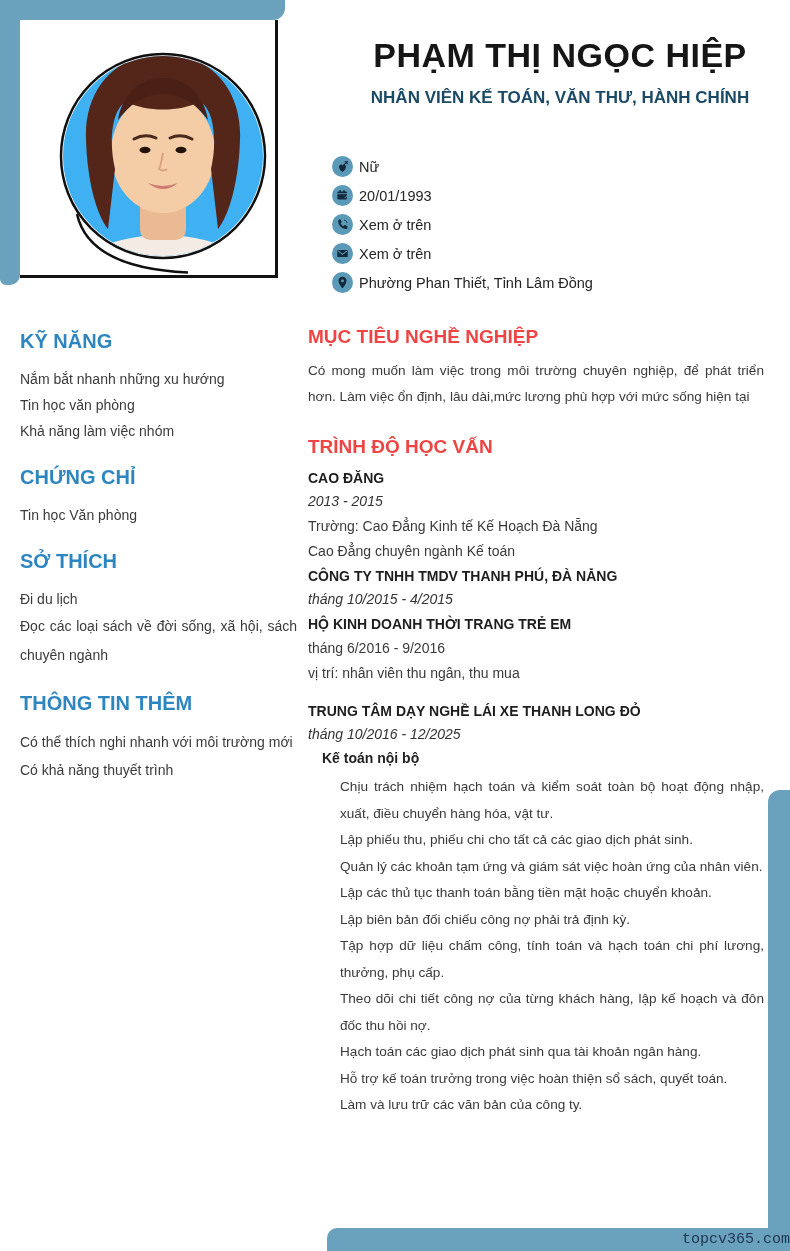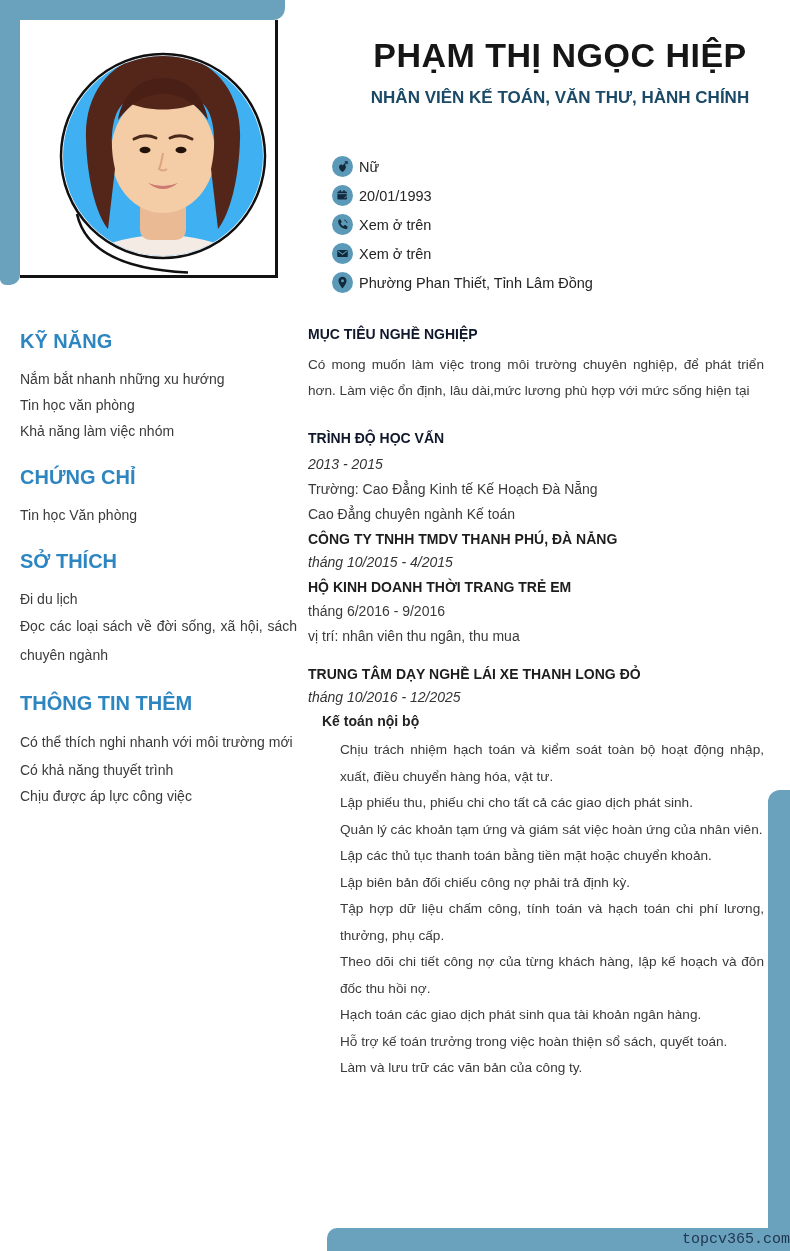--- a/index.html
+++ b/index.html
@@ -33,21 +33,21 @@
   .cicon svg { width:15px; height:15px; }
   .contact-text { font-size:14.5px; color:#242424; }
 
   #sidebar { position:absolute; left:20px; top:330px; width:277px; }
   .side-sec + .side-sec { margin-top:22px; }
   .side-h { font-size:20px; font-weight:bold; color:#2e86c1; margin-bottom:13px; }
   .side-item { font-size:14px; line-height:26px; color:#3a3a3a; }
   .side-item.just { text-align:justify; line-height:29px; }
 
   #main { position:absolute; left:308px; top:326px; width:456px; }
-  .main-h { font-size:14px; font-weight:bold; color:#0f172a; margin-bottom:10px; }
+  .main-h { font-size:19px; font-weight:bold; color:#ef4444; margin-bottom:10px; }
   .para { font-size:13.6px; line-height:26px; text-align:justify; color:#3a3a3a; }
   .mt-sec { margin-top:26px; }
   .mt-exp { margin-top:30px; }
   .degree  { font-size:14px; font-weight:bold; color:#1d1d1d; margin-top:12px; }
   .iperiod { font-size:14px; font-style:italic; color:#333333; margin-top:7px; }
   .pperiod { font-size:14px; color:#3a3a3a; margin-top:8px; }
   .line    { font-size:14px; color:#3a3a3a; margin-top:9px; }
   .company { font-size:14px; font-weight:bold; color:#1d1d1d; margin-top:9px; }
   .company.gap { margin-top:22px; }
   .role { font-size:14px; font-weight:bold; color:#222222; margin-top:8px;padding-left:14px; }
@@ -155,29 +155,29 @@
   </div>
   <div class="side-sec">
     <div class="side-h">SỞ THÍCH</div>
     <div class="side-item">Đi du lịch</div>
     <div class="side-item just">Đọc các loại sách về đời sống, xã hội, sách chuyên ngành</div>
   </div>
   <div class="side-sec">
     <div class="side-h">THÔNG TIN THÊM</div>
     <div class="side-item just">Có thể thích nghi nhanh với môi trường mới</div>
     <div class="side-item">Có khả năng thuyết trình</div>
-    <div class="side-item">Chịu được áp lực công việc</div>
   </div>
 </div>
 
 <div id="main">
   <div class="main-h">MỤC TIÊU NGHỀ NGHIỆP</div>
   <div class="para">Có mong muốn làm việc trong môi trường chuyên nghiệp, để phát triển hơn. Làm việc ổn định, lâu dài,mức lương phù hợp với mức sống hiện tại</div>
 
   <div class="main-h mt-sec">TRÌNH ĐỘ HỌC VẤN</div>
+  <div class="degree">CAO ĐĂNG</div>
   <div class="iperiod">2013 - 2015</div>
   <div class="line">Trường: Cao Đẳng Kinh tế Kế Hoạch Đà Nẵng</div>
   <div class="line">Cao Đẳng chuyên ngành Kế toán</div>
 
 
   <div class="company">CÔNG TY TNHH TMDV THANH PHÚ, ĐÀ NẴNG</div>
   <div class="iperiod">tháng 10/2015 - 4/2015</div>
 
   <div class="company">HỘ KINH DOANH THỜI TRANG TRẺ EM</div>
   <div class="pperiod">tháng 6/2016 - 9/2016</div>

